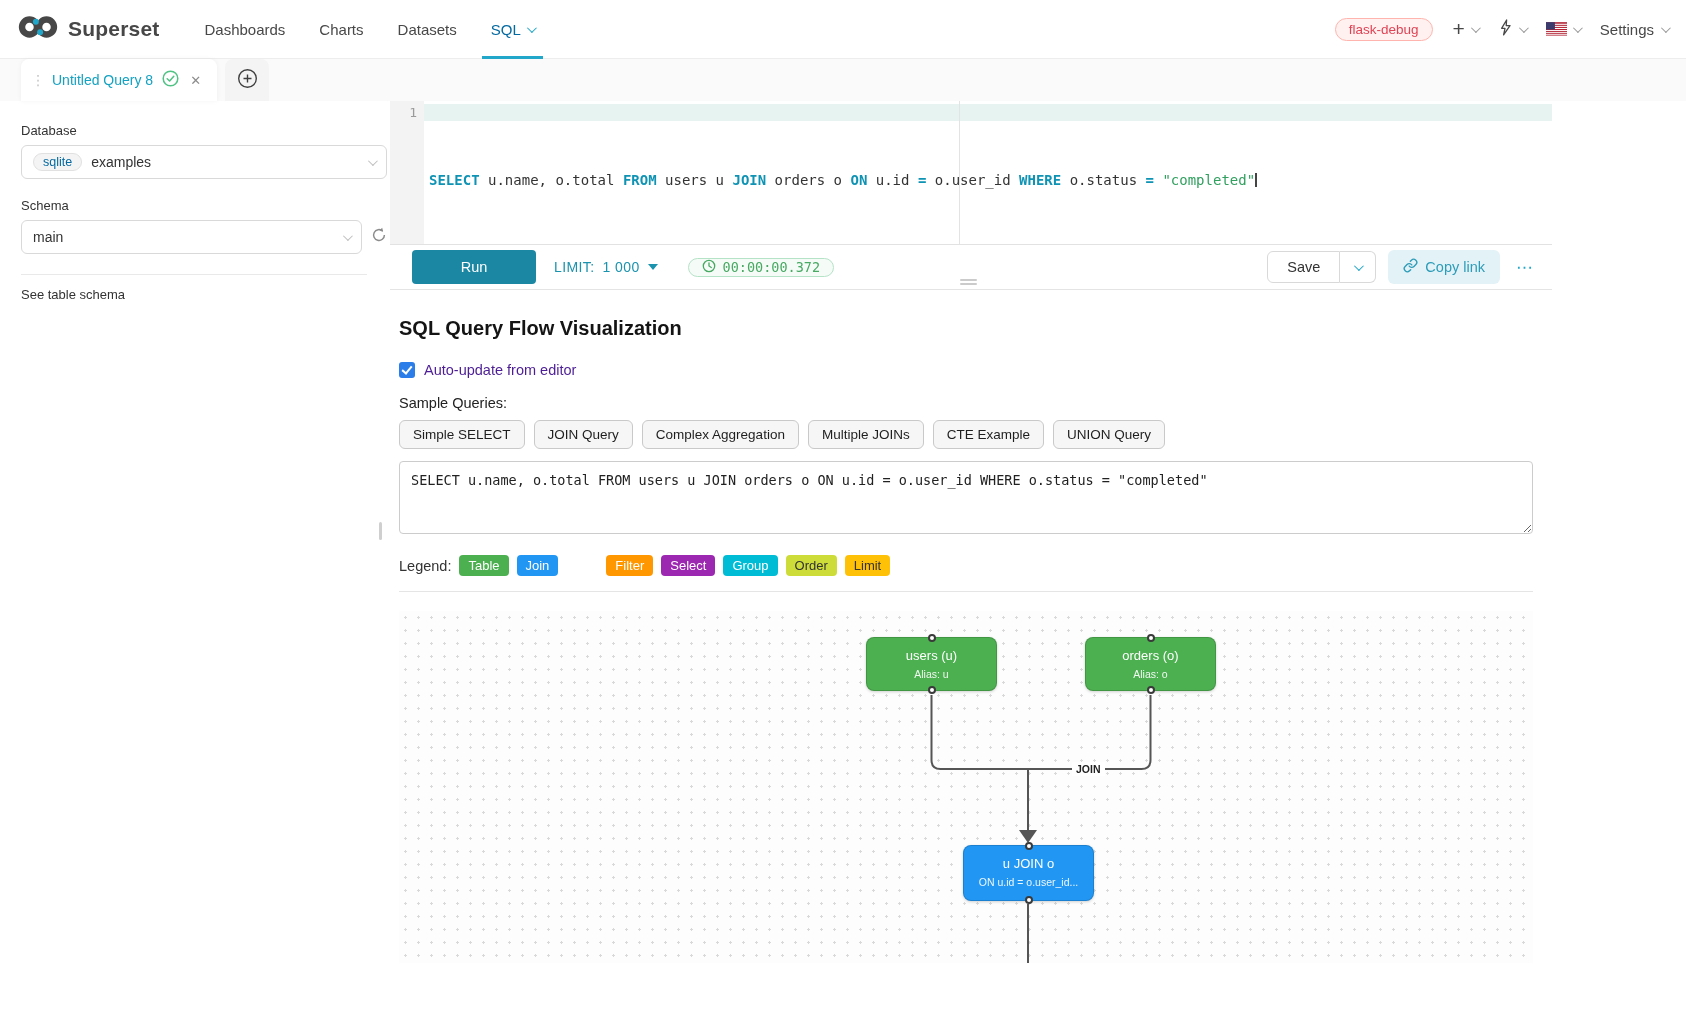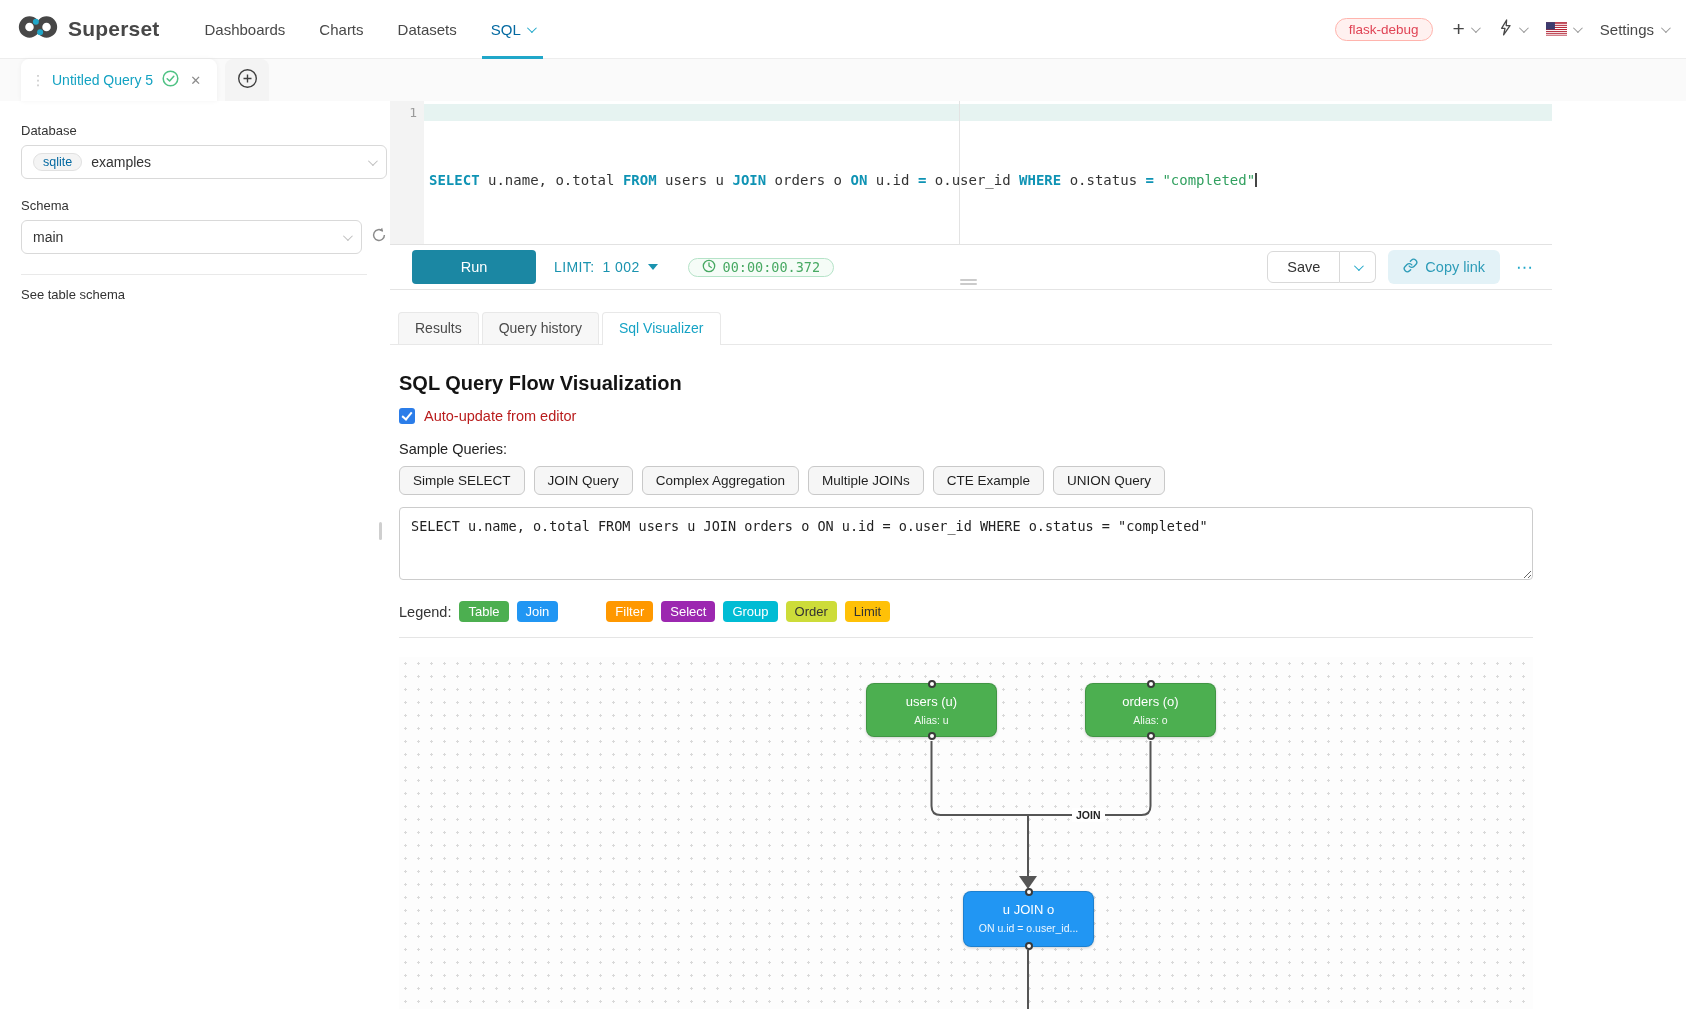--- a/index.html
+++ b/index.html
@@ -69,21 +69,21 @@
   
   .resize-notch { position:absolute; top:176px; left:570px; width:17px; cursor:row-resize; }
   .resize-notch div { height:2px; background:#cbcbcb; margin:2px 0; border-radius:1px; }
   .south-tabs { display:flex; gap:3px; padding:22px 8px 0; border-bottom:1px solid #e8e8e8; }
   .stab { border:1px solid #e8e8e8; border-bottom:none; background:#f7f7f7; color:#4a4a4a; font-size:14px; padding:7px 16px 8px; border-radius:4px 4px 0 0; cursor:pointer; }
   .stab.active { background:#fff; color:#16a3c5; position:relative; }
   .stab.active::after { content:""; position:absolute; left:0; right:0; bottom:-1px; height:1px; background:#fff; }
   
   .viz { margin-left:9px; width:1134px; }
   .viz-title { font-size:20px; font-weight:bold; color:#141414; margin:27px 0 0; }
-  .check-row { display:flex; align-items:center; gap:9px; margin-top:13px; font-size:14.5px; color:#b91c1c; }
+  .check-row { display:flex; align-items:center; gap:9px; margin-top:22px; font-size:14.5px; color:#4c1d95; }
   .checkbox { width:16px; height:16px; background:#2b7de9; border-radius:3px; position:relative; cursor:pointer; flex:none; }
   .checkbox::after { content:""; position:absolute; left:5px; top:1.5px; width:4px; height:8px; border-right:2px solid #fff; border-bottom:2px solid #fff; transform:rotate(40deg); }
   .samples-label { font-size:14.5px; margin-top:17px; color:#222; }
   .sample-btns { display:flex; gap:9px; margin-top:9px; }
   .sample-btn { background:#f6f6f6; border:1px solid #c9c9c9; border-radius:6px; padding:6px 13px; font-size:13.5px; color:#1f1f1f; font-family:inherit; cursor:pointer; }
   .query-box { width:1134px; height:73px; margin-top:12px; border:1px solid #ccc; border-radius:4px; padding:9px 11px; font-family:"DejaVu Sans Mono", monospace; font-size:13.5px; color:#222; resize:vertical; line-height:1.45; }
   .legend-row { display:flex; align-items:center; gap:8px; margin-top:17px; font-size:14.5px; color:#333; }
   .pill { border-radius:4px; padding:3px 9px; font-size:13px; color:#fff; }
   .viz-divider { border:none; border-top:1px solid #e5e5e5; margin:15px 0 0; }
   
@@ -159,21 +159,21 @@
     <span class="settings">
       <span>Settings</span>
       <span class="chev"></span>
     </span>
   </div>
 </div>
 
 <div class="tabstrip">
   <div class="qtab">
     <span class="qtab-drag">⋮</span>
-    <span class="qtab-title">Untitled Query 5</span>
+    <span class="qtab-title">Untitled Query 8</span>
     <span>
       <svg width="17" height="17" viewBox="0 0 17 17">
           <circle cx="8.5" cy="8.5" r="7.3" fill="none" stroke="#4fc284" stroke-width="1.5"></circle>
           <path d="M5.2 8.7 L7.6 11 L11.8 6.2" fill="none" stroke="#4fc284" stroke-width="1.5" stroke-linecap="round" stroke-linejoin="round"></path>
         </svg>
     </span>
     <span class="qtab-close">✕</span>
   </div>
   <div class="newtab">
     <span>
@@ -224,21 +224,21 @@
           <div class="active-line"></div>
           <div class="print-margin"></div>
           <div class="code-line"><span class="tok-kw">SELECT</span><span class="tok-pl"> u.name, o.total </span><span class="tok-kw">FROM</span><span class="tok-pl"> users u </span><span class="tok-kw">JOIN</span><span class="tok-pl"> orders o </span><span class="tok-kw">ON</span><span class="tok-pl"> u.id </span><span class="tok-kw">=</span><span class="tok-pl"> o.user_id </span><span class="tok-kw">WHERE</span><span class="tok-pl"> o.status </span><span class="tok-kw">=</span><span class="tok-pl"> </span><span class="tok-str">"completed"</span><span class="cursor"></span></div>
         </div>
       </div>
 
       <div class="toolbar">
         <button class="run-btn">Run</button>
         <div class="limit">
           <span>LIMIT:</span>
-          <span>1 002</span>
+          <span>1 000</span>
           <span class="limit-caret"></span>
         </div>
         <div class="timer">
           <span>
             <svg width="14" height="14" viewBox="0 0 14 14">
                 <circle cx="7" cy="7" r="5.7" fill="none" stroke="#48a963" stroke-width="1.3"></circle>
                 <path d="M7 3.8 V7 L9.3 8.5" fill="none" stroke="#48a963" stroke-width="1.3" stroke-linecap="round"></path>
               </svg>
           </span>
           <span>00:00:00.372</span>
@@ -261,25 +261,20 @@
           </button>
           <span class="more-dots">⋯</span>
         </div>
       </div>
 
       <div class="resize-notch">
           <div></div>
           <div></div>
         </div>
 
-      <div class="south-tabs">
-        <div class="stab">Results</div>
-        <div class="stab">Query history</div>
-        <div class="stab active">Sql Visualizer</div>
-      </div>
 
       <div class="viz">
         <h2 class="viz-title">SQL Query Flow Visualization</h2>
 
         <div class="check-row">
           <span class="checkbox"></span>
           <span>Auto-update from editor</span>
         </div>
 
         <div class="samples-label">Sample Queries:</div>

